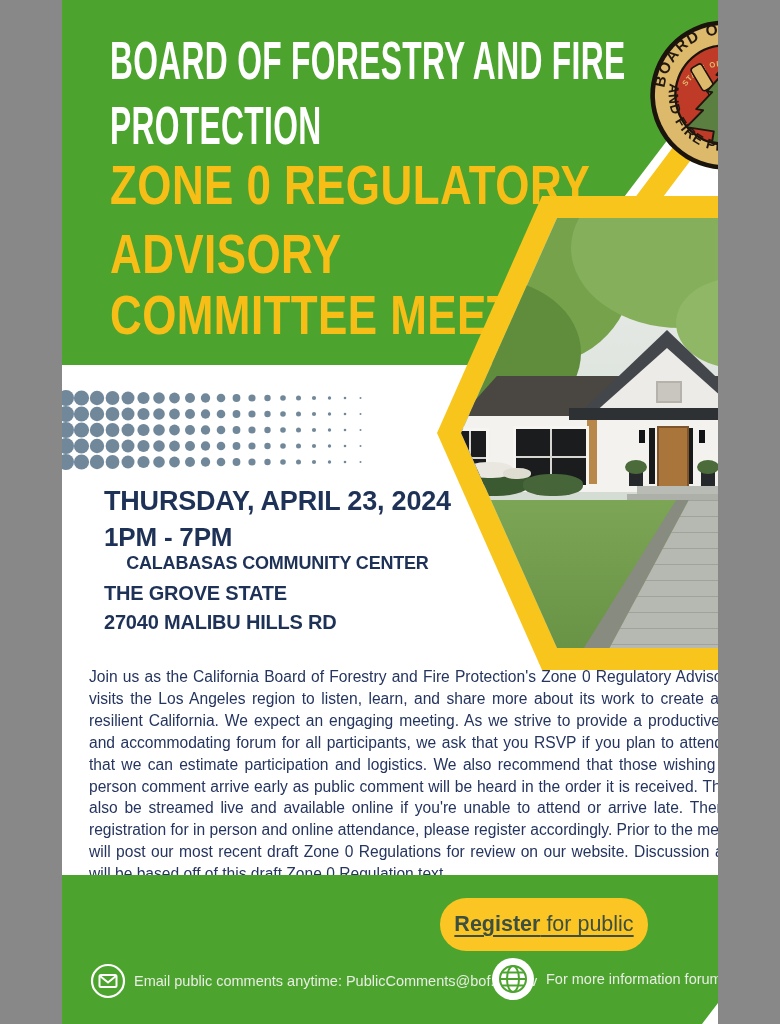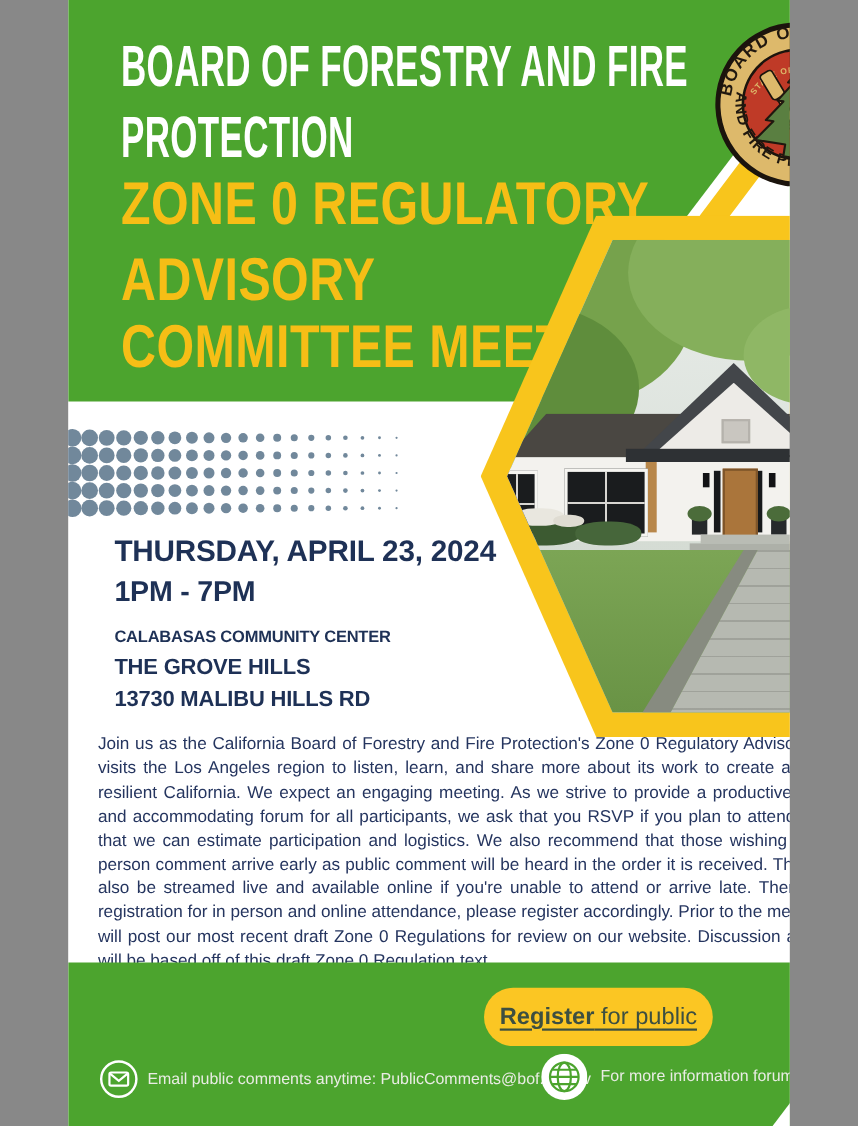--- a/index.html
+++ b/index.html
@@ -27,22 +27,22 @@
   .seal-t2{font-size:18px;font-weight:bold;fill:#20180f;letter-spacing:1.5px;}
   .seal-t3{font-size:10px;font-weight:bold;fill:#DDB96B;letter-spacing:1px;}
 
   
   .dots{position:absolute;left:-4px;top:390px;z-index:2;}
 
   
   .event{position:absolute;left:42px;top:486px;color:#1E3156;z-index:4;letter-spacing:-0.2px;}
   .ev{font-weight:bold;white-space:nowrap;}
   .ev-date{font-size:27px;margin-bottom:5px;}
-  .ev-time{font-size:26px;margin-bottom:18px;}
-  .ev-venue{font-size:15px;margin-bottom:8px;}
+  .ev-time{font-size:26px;margin-bottom:0;}
+  .ev-venue{font-size:18px;margin-bottom:8px;text-align:center;}
   .ev-room,.ev-addr,.ev-city{font-size:20px;margin-bottom:6px;}
 
   
   .hex{position:absolute;left:375px;top:196px;width:560px;height:474px;background:#F8C51C;z-index:6;
        clip-path:polygon(0% 50%,18.75% 0%,81.25% 0%,100% 50%,81.25% 100%,18.75% 100%);}
   .hex-photo{position:absolute;left:24px;top:22px;width:512px;height:430px;overflow:hidden;
        clip-path:polygon(0% 50%,18.75% 0%,81.25% 0%,100% 50%,81.25% 100%,18.75% 100%);
        background:linear-gradient(180deg,#e9edea 0%,#dde3dd 45%,#d5dcd4 60%,#d3dad2 100%);}
   .blob{position:absolute;border-radius:50%;}
   .win{position:absolute;background:#1a1c1e;border:3px solid #f6f5f1;
@@ -142,22 +142,22 @@
       <use href="#dotrow" y="24"></use>
       <use href="#dotrow" y="40"></use>
     <use href="#dotrow" y="56"></use>
       <use href="#dotrow" y="72"></use>
   </svg>
 
   <div class="event">
     <div class="ev ev-date">THURSDAY, APRIL 23, 2024</div>
     <div class="ev ev-time">1PM - 7PM</div>
     <div class="ev ev-venue">CALABASAS COMMUNITY CENTER</div>
-    <div class="ev ev-room">THE GROVE HILLS</div>
-    <div class="ev ev-addr">13730 MALIBU HILLS RD</div>
+    <div class="ev ev-room">THE GROVE STATE</div>
+    <div class="ev ev-addr">27040 MALIBU HILLS RD</div>
   </div>
 
   <div class="hex">
     <div class="hex-photo">
       <div class="blob" style="left:-40px;top:-30px;width:210px;height:180px;background:#76a24c;"></div>
       <div class="blob" style="left:110px;top:-50px;width:220px;height:160px;background:#85af5b;"></div>
       <div class="blob" style="left:300px;top:-40px;width:250px;height:190px;background:#6f9c47;"></div>
       <div class="blob" style="left:-70px;top:60px;width:190px;height:150px;background:#5f8d3c;"></div>
       <div class="blob" style="left:360px;top:55px;width:210px;height:160px;background:#7aa851;"></div>
       <div class="blob" style="left:215px;top:60px;width:120px;height:90px;background:#8fb765;"></div>

